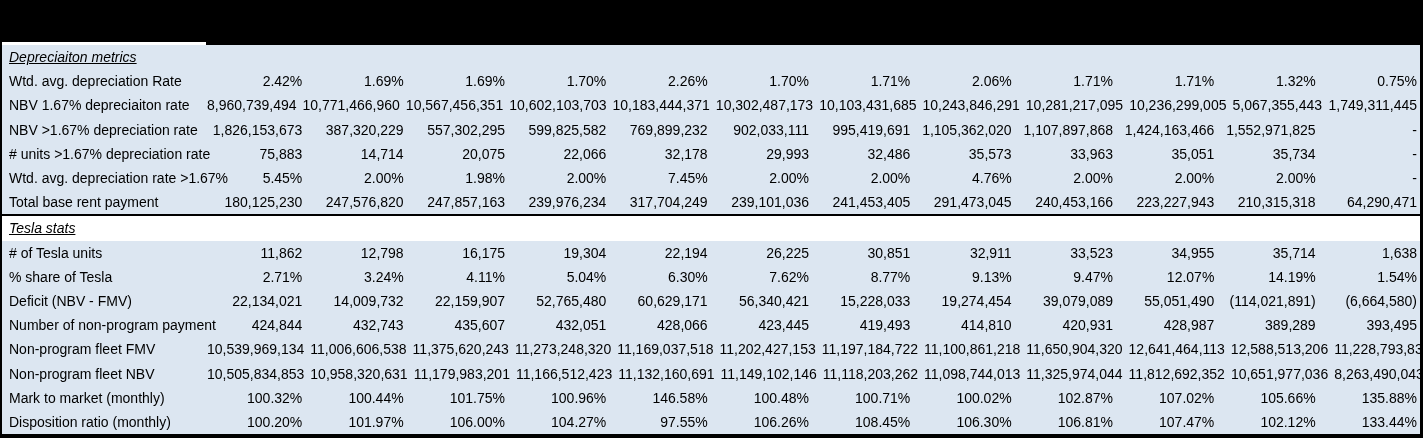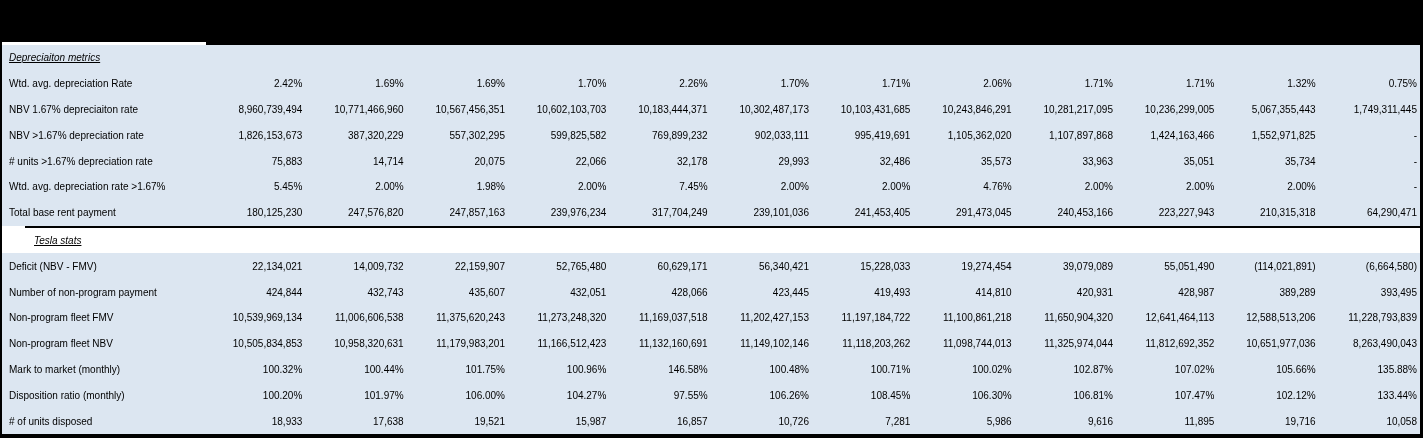--- a/index.html
+++ b/index.html
@@ -9,21 +9,21 @@
     --text-color: #000000;
   }
   * { box-sizing: border-box; }
   html, body { margin: 0; padding: 0; background: #fff; }
   .sheet {
     position: relative;
     width: 1423px;
     height: 438px;
     background: #fff;
     font-family: "Liberation Sans", sans-serif;
-    font-size: 10px;
+    font-size: 14px;
     color: var(--text-color);
     overflow: hidden;
   }
   .top-band {
     position: absolute;
     top: 0; left: 0; right: 0;
     height: 45px;
     background: var(--band-bg);
   }
   .top-band-notch {
@@ -39,21 +39,21 @@
     flex-direction: column;
   }
   .row {
     flex: 1 1 0;
     display: grid;
     grid-template-columns: 207px repeat(12, 1fr);
     align-items: center;
     background: var(--row-bg);
   }
   .row.section { background: var(--section-bg); }
-  .row.section.divided { border-top: 2px solid #000; margin-left: 25px; }
+  .row.section.divided { border-top: 2px solid #000; }
   .row.section.first { background: var(--row-bg); }
   .label {
     padding-left: 9px;
     white-space: nowrap;
     overflow: visible;
   }
   .row.section .label {
     font-style: italic;
     text-decoration: underline;
   }
@@ -184,20 +184,52 @@
         <div class="val">291,473,045</div>
         <div class="val">240,453,166</div>
         <div class="val">223,227,943</div>
         <div class="val">210,315,318</div>
         <div class="val">64,290,471</div>
       </div>
       <div class="row section divided">
     <div class="label">Tesla stats</div>
   </div>
       <div class="row">
+    <div class="label"># of Tesla units</div>
+
+  <div class="val">11,862</div>
+        <div class="val">12,798</div>
+        <div class="val">16,175</div>
+        <div class="val">19,304</div>
+        <div class="val">22,194</div>
+        <div class="val">26,225</div>
+        <div class="val">30,851</div>
+        <div class="val">32,911</div>
+        <div class="val">33,523</div>
+        <div class="val">34,955</div>
+        <div class="val">35,714</div>
+        <div class="val">1,638</div>
+      </div>
+      <div class="row">
+    <div class="label">% share of Tesla</div>
+
+  <div class="val">2.71%</div>
+        <div class="val">3.24%</div>
+        <div class="val">4.11%</div>
+        <div class="val">5.04%</div>
+        <div class="val">6.30%</div>
+        <div class="val">7.62%</div>
+        <div class="val">8.77%</div>
+        <div class="val">9.13%</div>
+        <div class="val">9.47%</div>
+        <div class="val">12.07%</div>
+        <div class="val">14.19%</div>
+        <div class="val">1.54%</div>
+      </div>
+      <div class="row">
     <div class="label">Deficit (NBV - FMV)</div>
 
   <div class="val">22,134,021</div>
         <div class="val">14,009,732</div>
         <div class="val">22,159,907</div>
         <div class="val">52,765,480</div>
         <div class="val">60,629,171</div>
         <div class="val">56,340,421</div>
         <div class="val">15,228,033</div>
         <div class="val">19,274,454</div>
@@ -279,33 +311,17 @@
         <div class="val">104.27%</div>
         <div class="val">97.55%</div>
         <div class="val">106.26%</div>
         <div class="val">108.45%</div>
         <div class="val">106.30%</div>
         <div class="val">106.81%</div>
         <div class="val">107.47%</div>
         <div class="val">102.12%</div>
         <div class="val">133.44%</div>
       </div>
-      <div class="row">
-    <div class="label"># of units disposed</div>
-
-  <div class="val">18,933</div>
-        <div class="val">17,638</div>
-        <div class="val">19,521</div>
-        <div class="val">15,987</div>
-        <div class="val">16,857</div>
-        <div class="val">10,726</div>
-        <div class="val">7,281</div>
-        <div class="val">5,986</div>
-        <div class="val">9,616</div>
-        <div class="val">11,895</div>
-        <div class="val">19,716</div>
-        <div class="val">10,058</div>
-      </div>
     </div>
   <div class="border-left"></div>
   <div class="border-right"></div>
   <div class="border-bottom"></div>
 </div>
 
 </body></html>

